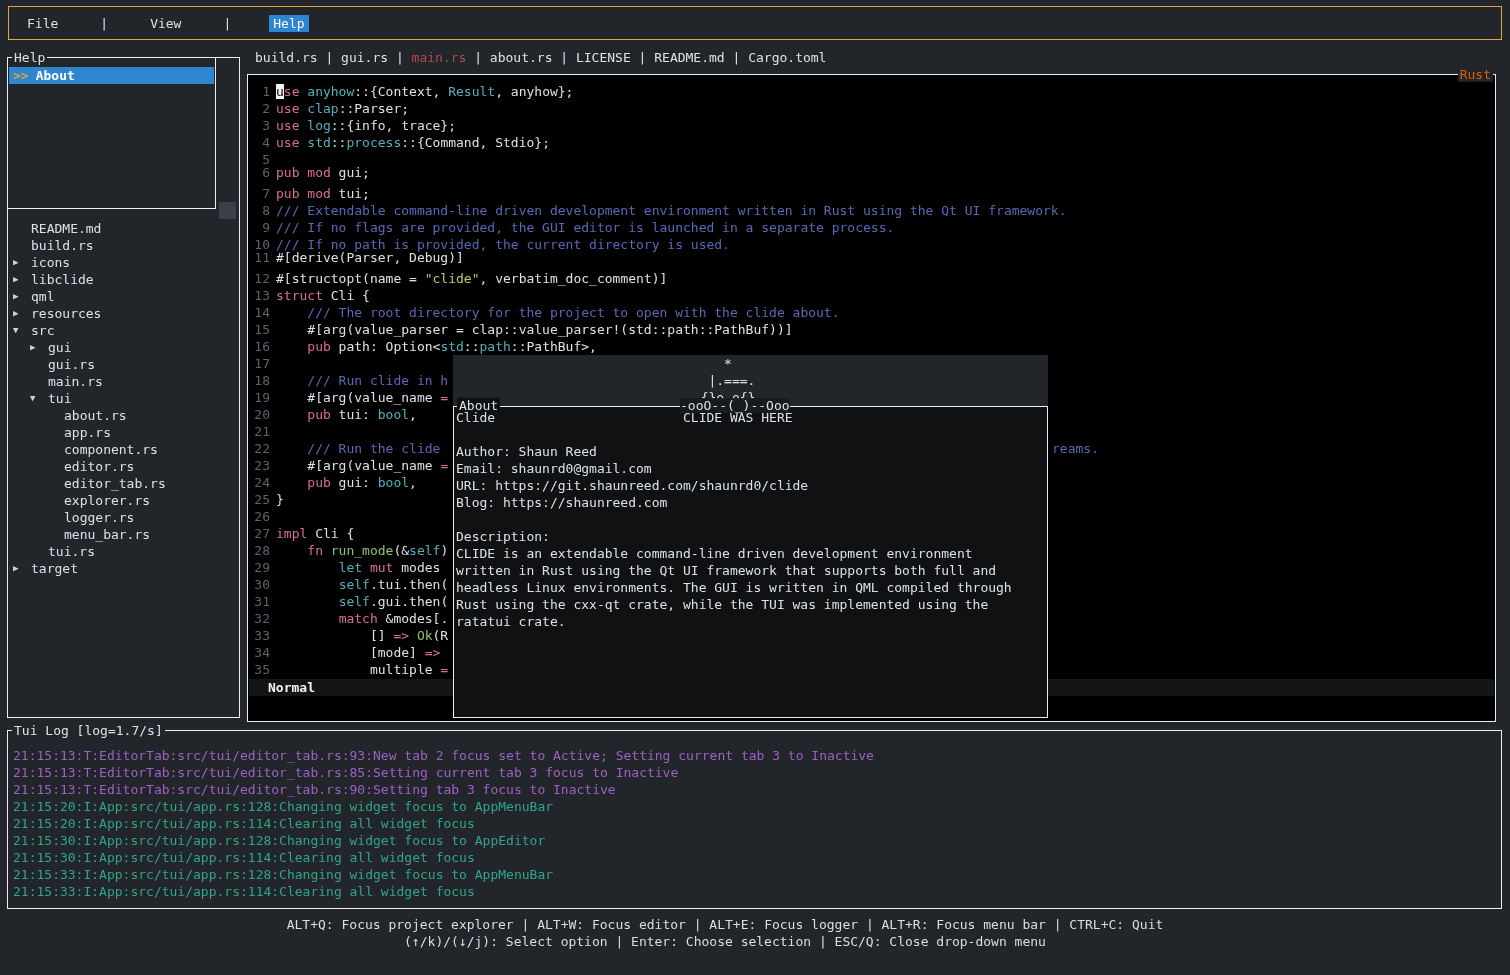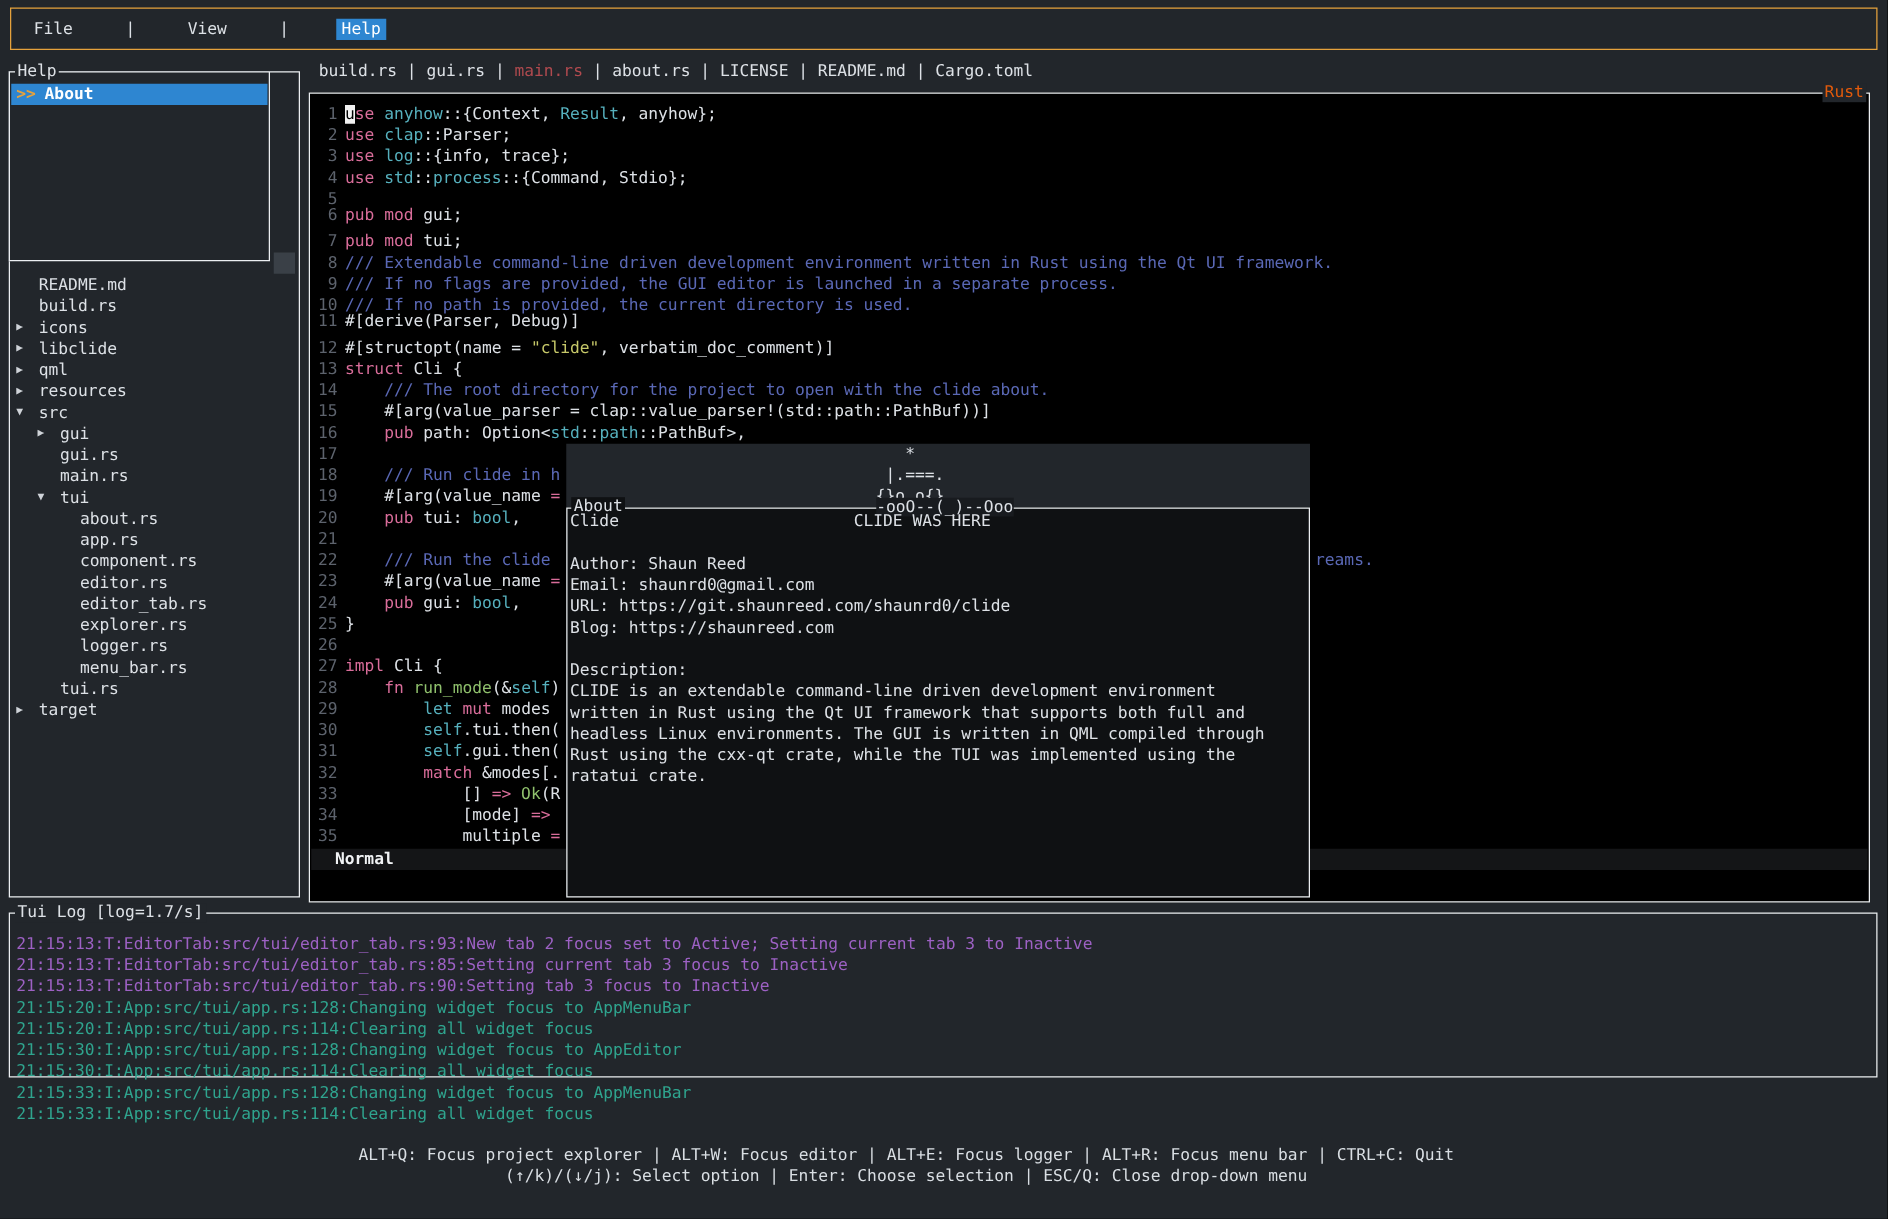--- a/index.html
+++ b/index.html
@@ -46,25 +46,25 @@
   .tok-m{color:var(--comment);} .tok-s{color:var(--string);} .tok-g{color:var(--green);}
   .tok-cur{background:#f2f2f2;color:#000;}
   #mode-strip{position:absolute;left:1px;right:1px;top:604px;height:17px;line-height:17px;background:var(--strip-bg);padding-left:19px;font-weight:bold;color:#f0f2f4;}
   #code-fragment{position:absolute;height:17px;line-height:17px;color:var(--comment);white-space:pre;}
   
   #about-popup{left:453px;top:355px;width:595px;height:363px;}
   #popup-art{position:absolute;left:0;top:0;width:100%;height:51px;background:var(--bg);}
   #popup-art div{height:17px;line-height:17px;white-space:pre;padding-left:5px;}
   #popup-box{position:absolute;left:0;top:51px;right:0;bottom:0;border:1px solid var(--panel-border);background:var(--popup-bg);}
   #popup-title{position:absolute;left:4px;top:51px;transform:translateY(-55%);background:var(--popup-bg);padding:0 2px;}
-  #popup-border-art{position:absolute;left:248px;top:51px;transform:translateY(-52%);background:#181b1f;white-space:pre;}
+  #popup-border-art{position:absolute;left:227px;top:51px;transform:translateY(-52%);background:#181b1f;white-space:pre;}
   #popup-content{position:absolute;left:1px;top:54px;right:1px;bottom:1px;padding-left:2px;}
   #popup-content div{height:17px;line-height:17px;white-space:pre;}
   
-  #log-panel{left:7px;top:730px;width:1495px;height:132px;border:1px solid var(--panel-border);background:var(--bg);}
+  #log-panel{left:7px;top:730px;width:1495px;height:179px;border:1px solid var(--panel-border);background:var(--bg);}
   #log-title{position:absolute;left:4px;top:0;transform:translateY(-55%);background:var(--bg);padding:0 2px;}
   #log-entries{position:absolute;left:1px;top:16px;right:1px;bottom:1px;padding-left:4px;}
   .log-line{height:17px;line-height:17px;white-space:pre;}
   .log-trace{color:var(--trace);} .log-info{color:var(--info);}
   
   #statusbar{left:0;top:916px;width:1450px;text-align:center;}
   #statusbar div{height:17px;line-height:17px;color:#d9dee3;}
 </style>
 </head>
 <body>

